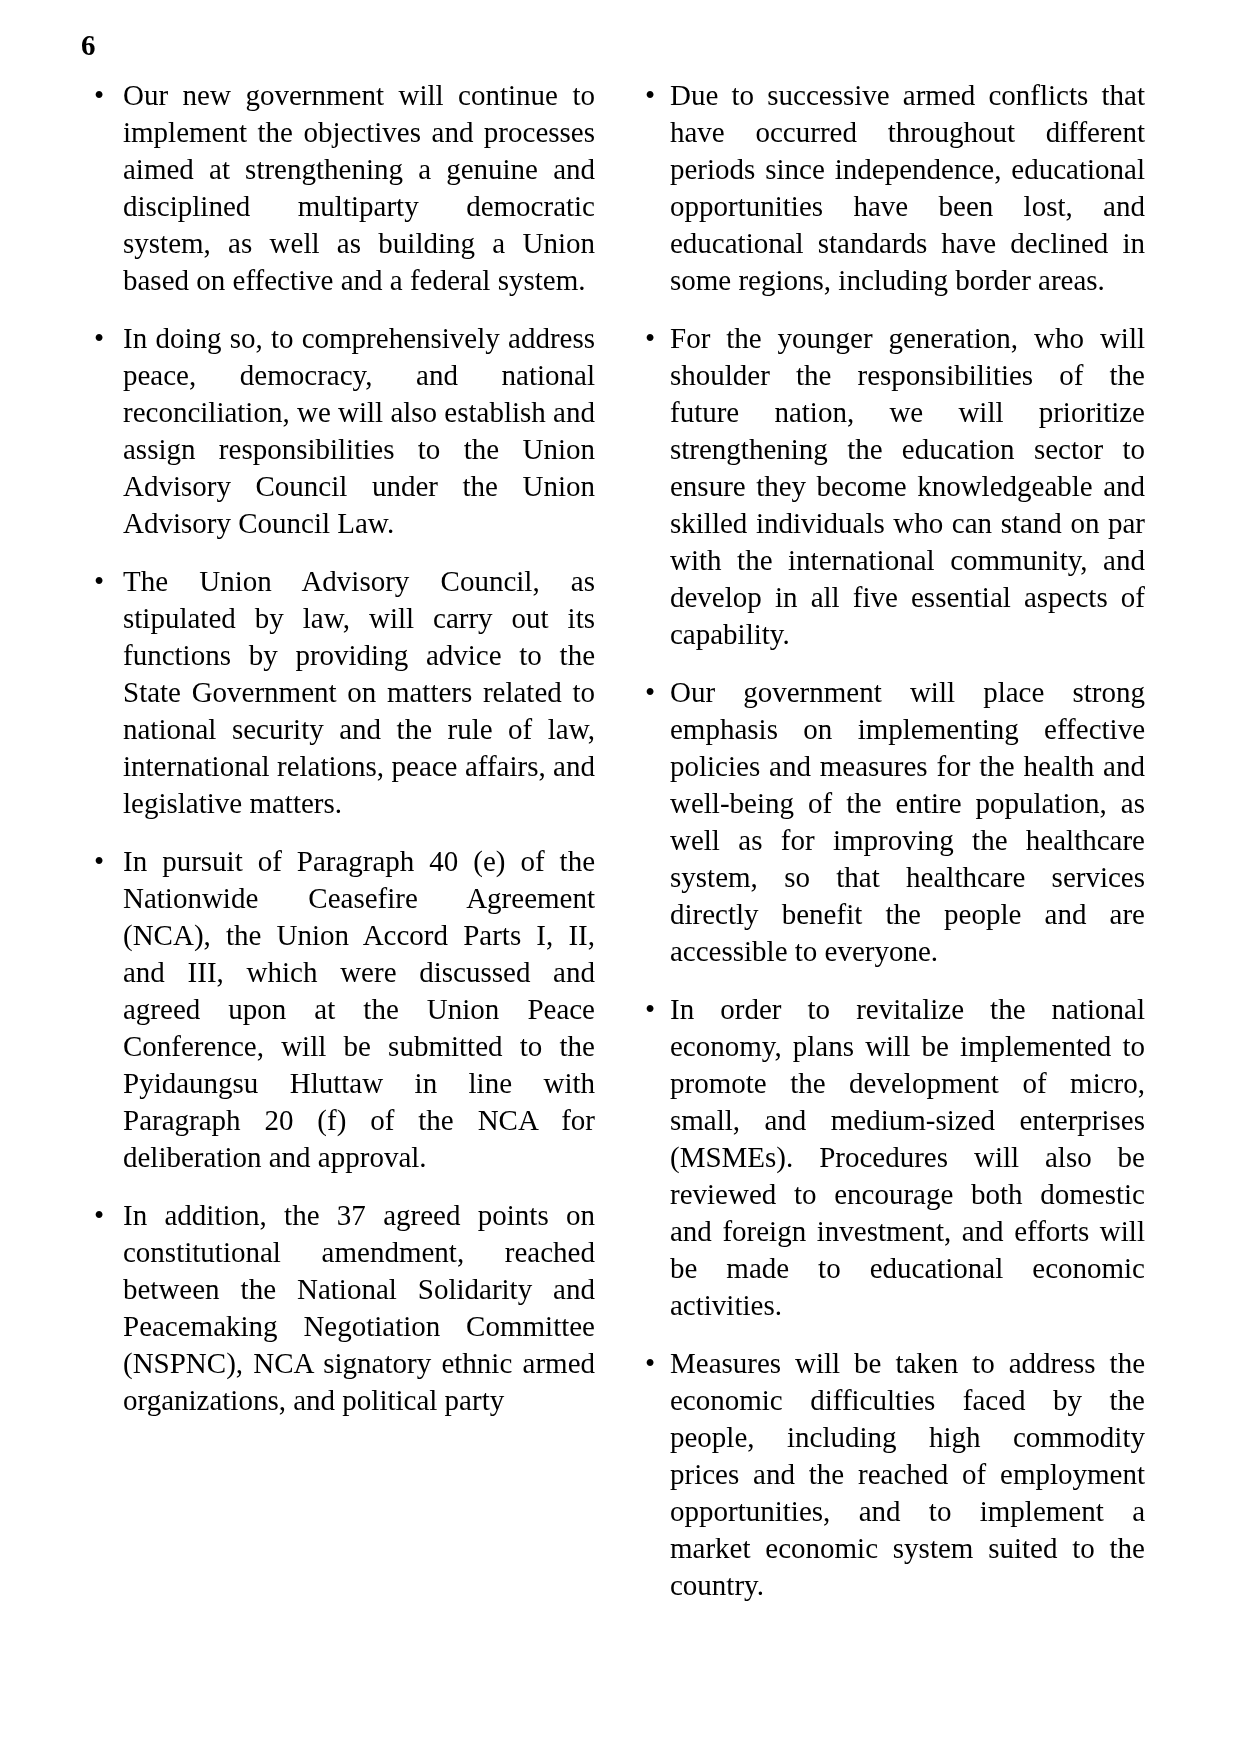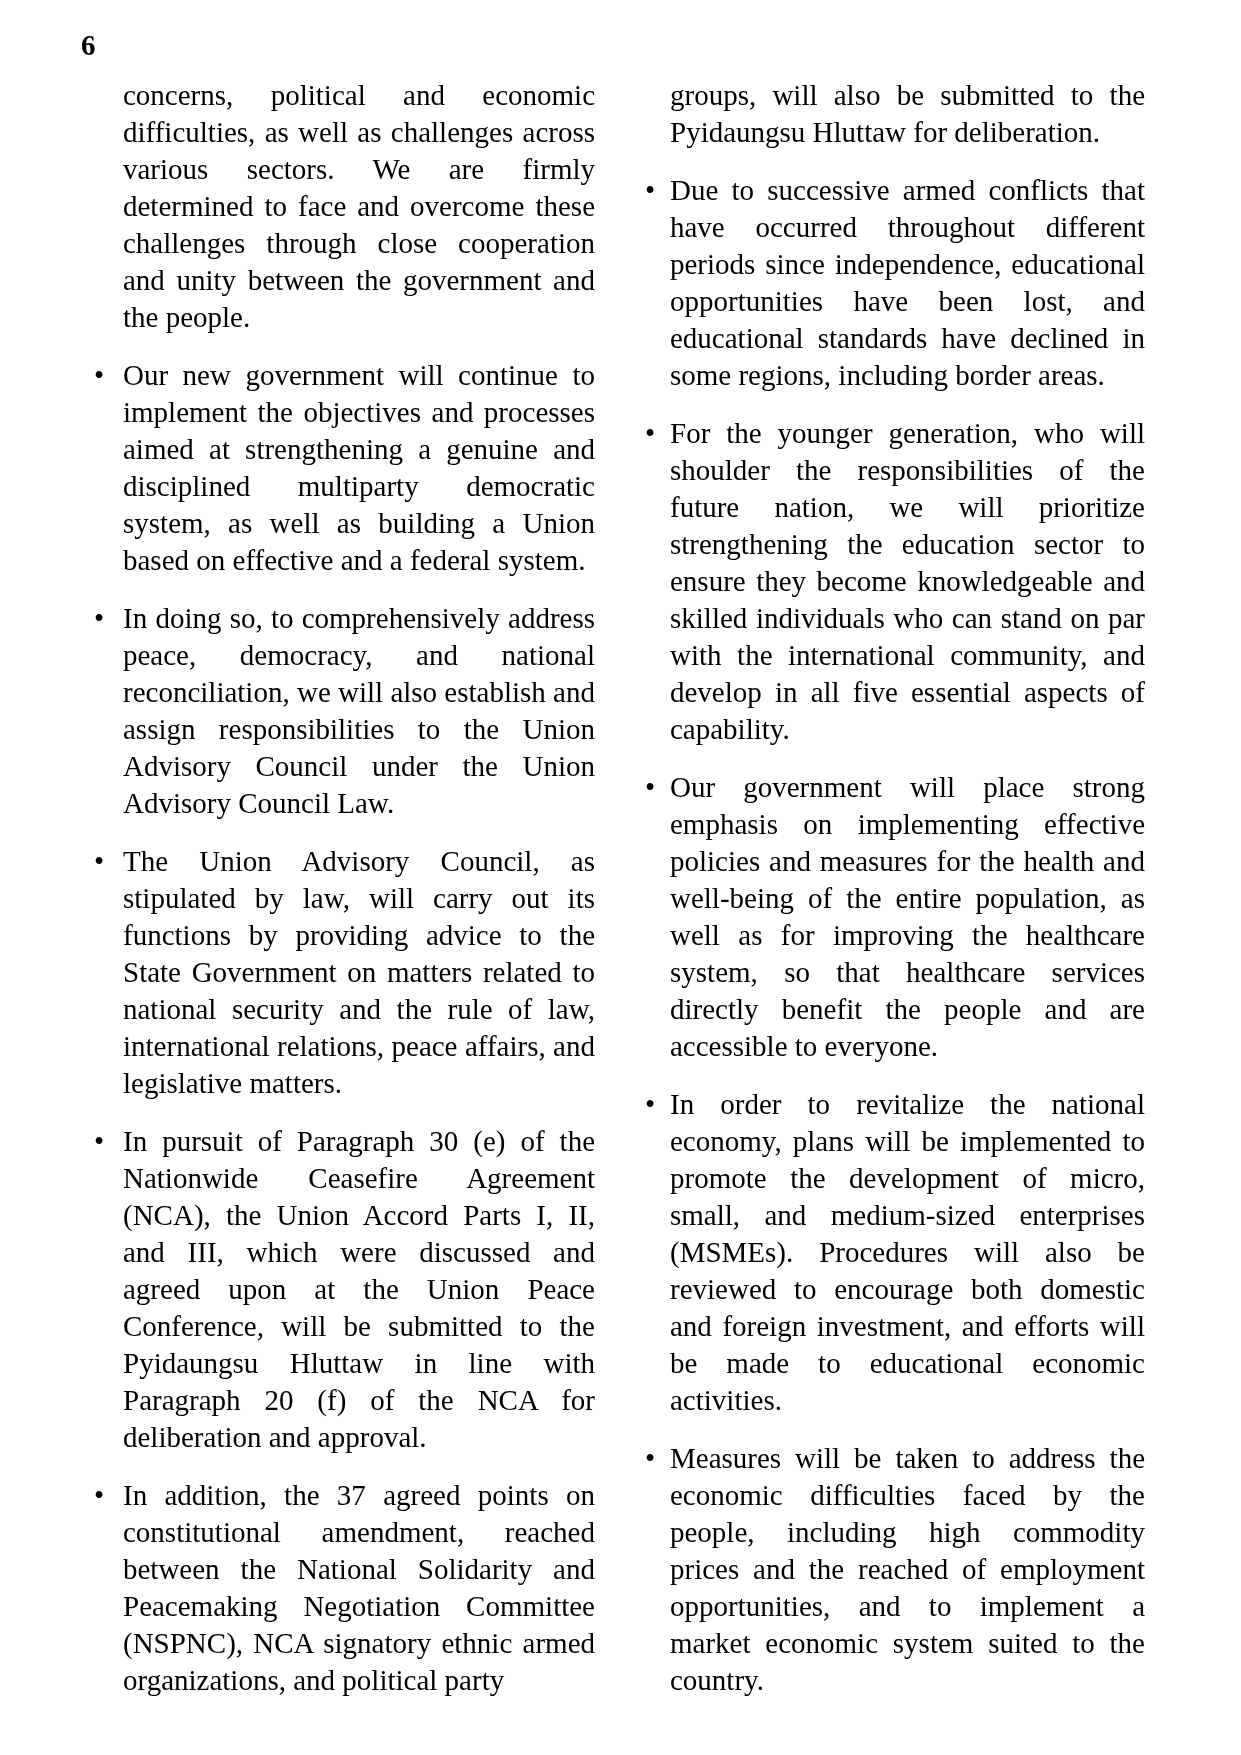--- a/index.html
+++ b/index.html
@@ -52,56 +52,50 @@
 <body>
 
 <div class="page">
 
   <div class="page-number">6</div>
 
   <div class="columns">
 
     <div class="col col-left">
 
-      <p class="para">
-        <span>concerns, political and economic difficulties, as well as challenges across various sectors. We are firmly determined to face and overcome these challenges through close cooperation and unity between the government and the people.</span>
-      </p>
 
       <p class="para">
         <span class="bullet">•</span>
         <span>Our new government will continue to implement the objectives and processes aimed at strengthening a genuine and disciplined multiparty democratic system, as well as building a Union based on effective and a federal system.</span>
       </p>
 
       <p class="para">
         <span class="bullet">•</span>
         <span>In doing so, to comprehensively address peace, democracy, and national reconciliation, we will also establish and assign responsibilities to the Union Advisory Council under the Union Advisory Council Law.</span>
       </p>
 
       <p class="para">
         <span class="bullet">•</span>
         <span>The Union Advisory Council, as stipulated by law, will carry out its functions by providing advice to the State Government on matters related to national security and the rule of law, international relations, peace affairs, and legislative matters.</span>
       </p>
 
       <p class="para">
         <span class="bullet">•</span>
-        <span>In pursuit of Paragraph 30 (e) of the Nationwide Ceasefire Agreement (NCA), the Union Accord Parts I, II, and III, which were discussed and agreed upon at the Union Peace Conference, will be submitted to the Pyidaungsu Hluttaw in line with Paragraph 20 (f) of the NCA for deliberation and approval.</span>
+        <span>In pursuit of Paragraph 40 (e) of the Nationwide Ceasefire Agreement (NCA), the Union Accord Parts I, II, and III, which were discussed and agreed upon at the Union Peace Conference, will be submitted to the Pyidaungsu Hluttaw in line with Paragraph 20 (f) of the NCA for deliberation and approval.</span>
       </p>
 
       <p class="para">
         <span class="bullet">•</span>
         <span>In addition, the 37 agreed points on constitutional amendment, reached between the National Solidarity and Peacemaking Negotiation Committee (NSPNC), NCA signatory ethnic armed organizations, and political party</span>
       </p>
 
     </div>
 
     <div class="col col-right">
 
-      <p class="para">
-        <span>groups, will also be submitted to the Pyidaungsu Hluttaw for deliberation.</span>
-      </p>
 
       <p class="para">
         <span class="bullet">•</span>
         <span>Due to successive armed conflicts that have occurred throughout different periods since independence, educational opportunities have been lost, and educational standards have declined in some regions, including border areas.</span>
       </p>
 
       <p class="para">
         <span class="bullet">•</span>
         <span>For the younger generation, who will shoulder the responsibilities of the future nation, we will prioritize strengthening the education sector to ensure they become knowledgeable and skilled individuals who can stand on par with the international community, and develop in all five essential aspects of capability.</span>
       </p>

